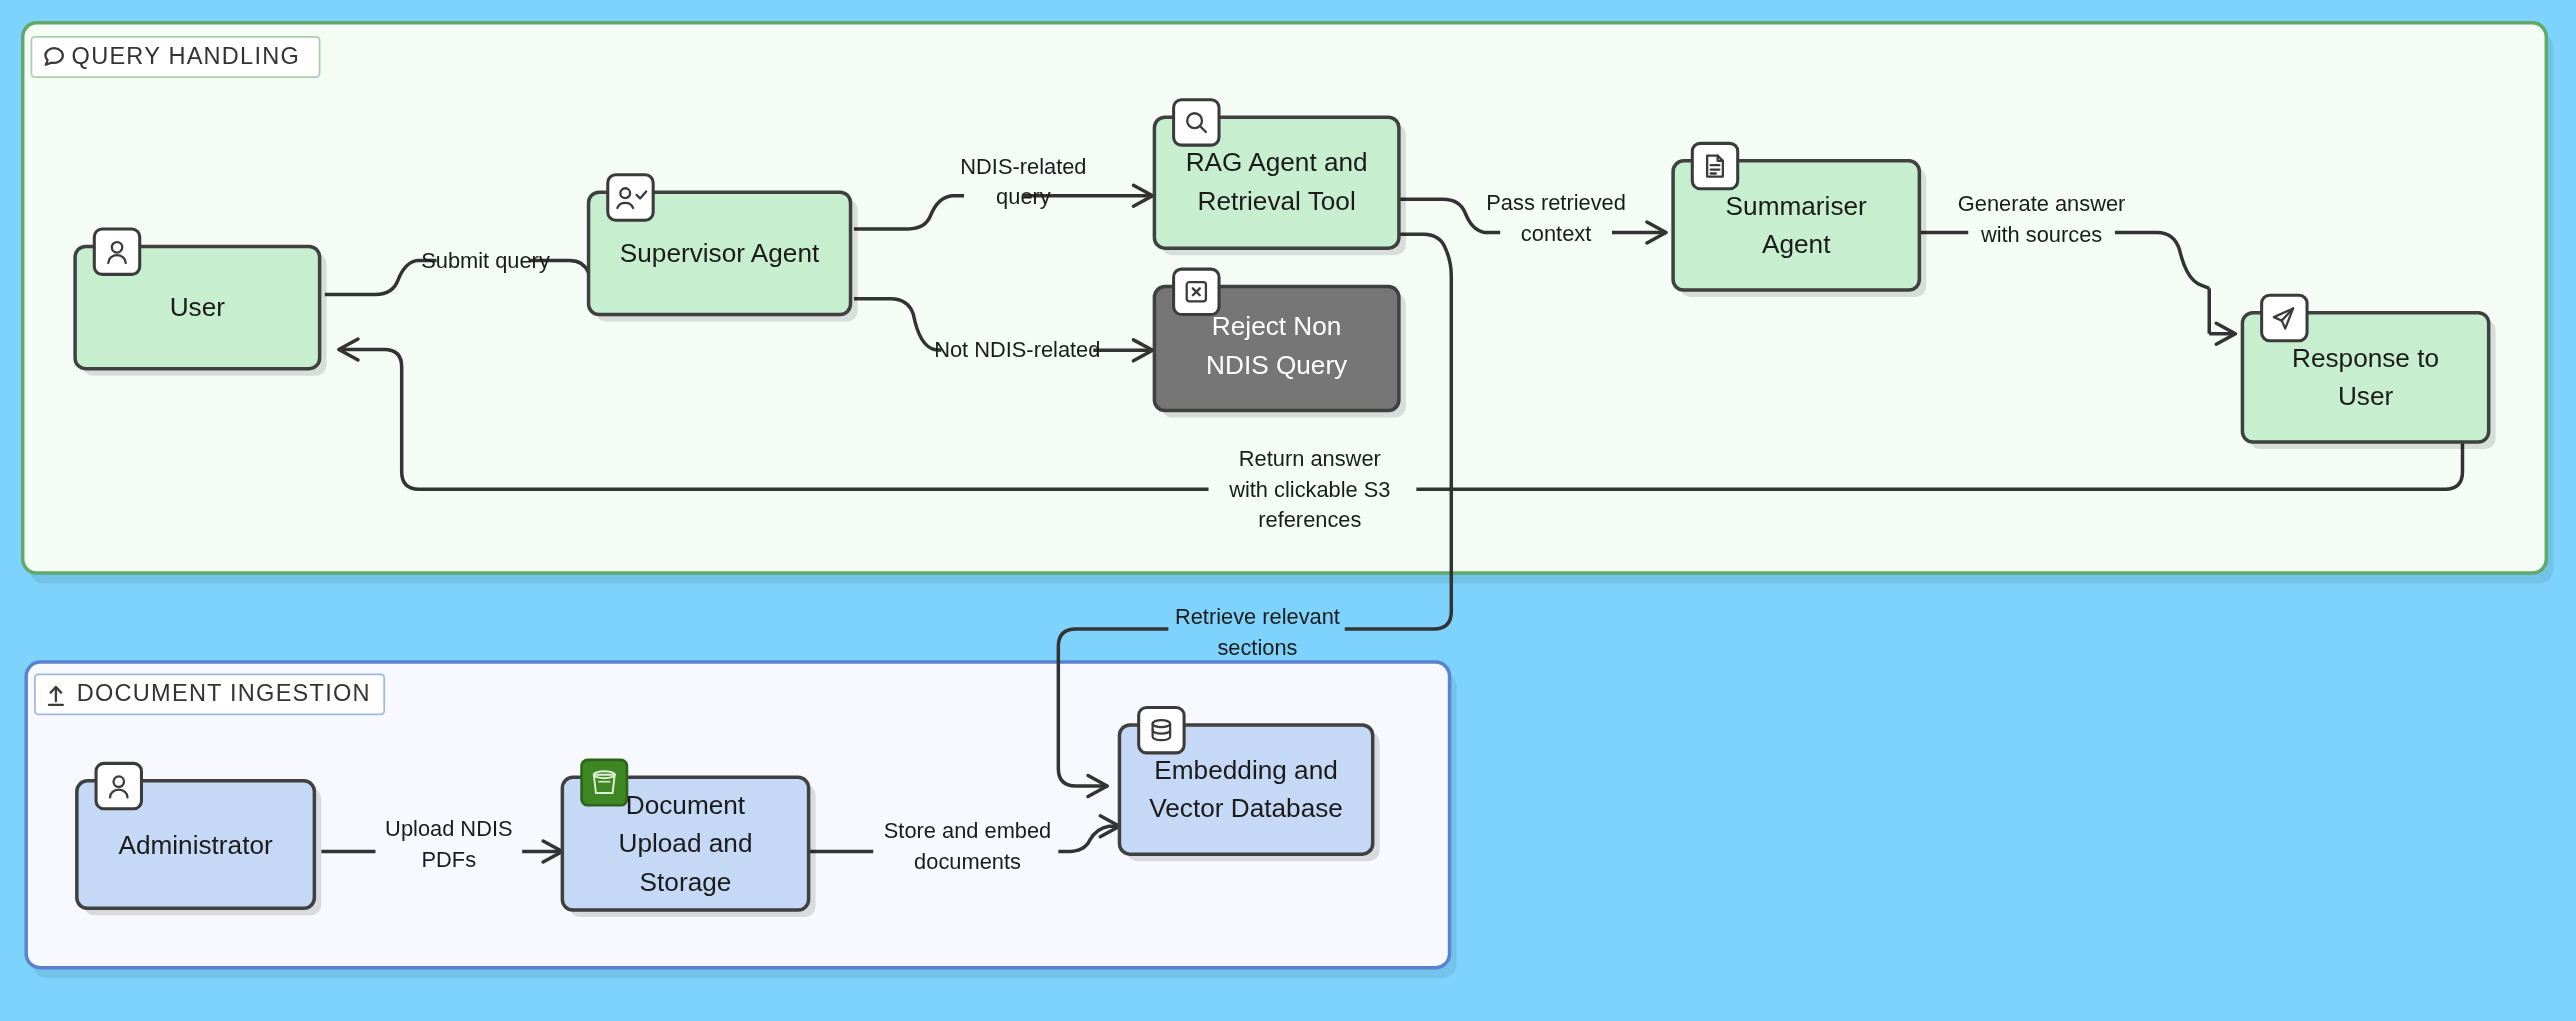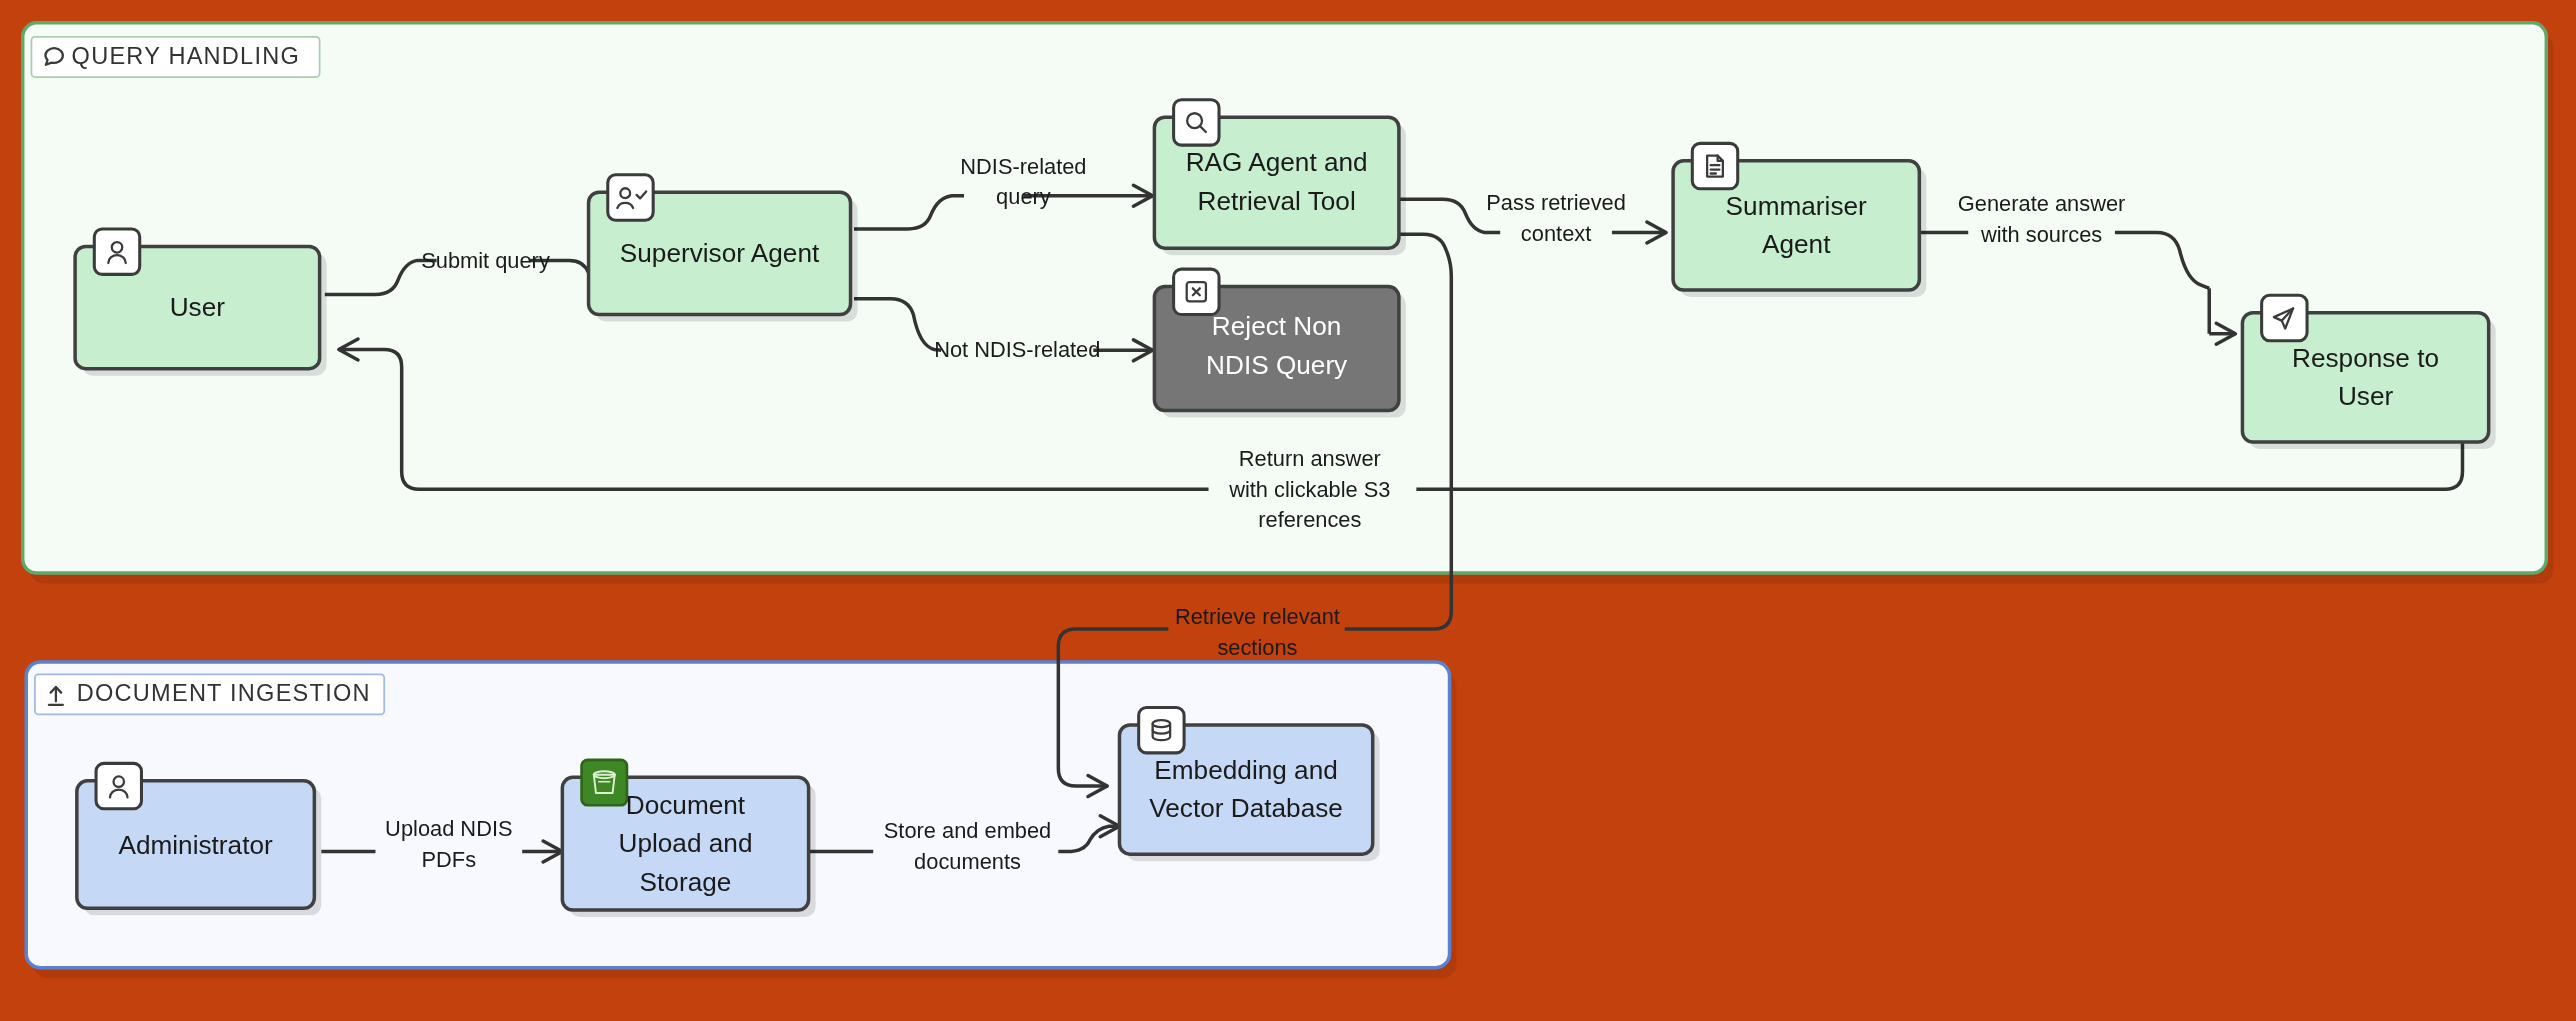--- a/index.html
+++ b/index.html
@@ -6,21 +6,21 @@
   html, body {
     margin: 0;
     padding: 0;
     background: #ffffff;
     font-family: "Liberation Sans", sans-serif;
   }
   #stage {
     position: relative;
     width: 2576px;
     height: 1022px;
-    background: #c2410c;
+    background: #7dd3fc;
     overflow: hidden;
   }
   svg#diagram {
     position: absolute;
     top: 0;
     left: 0;
     width: 2576px;
     height: 1022px;
     display: block;
   }

